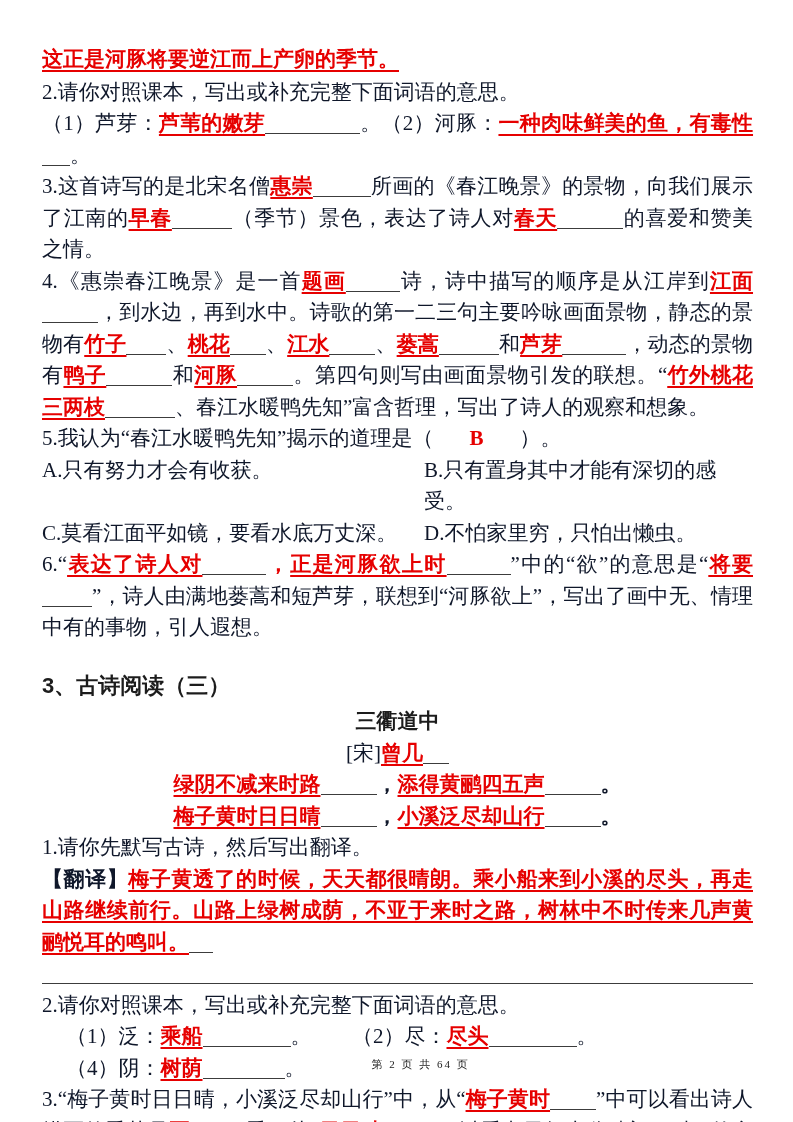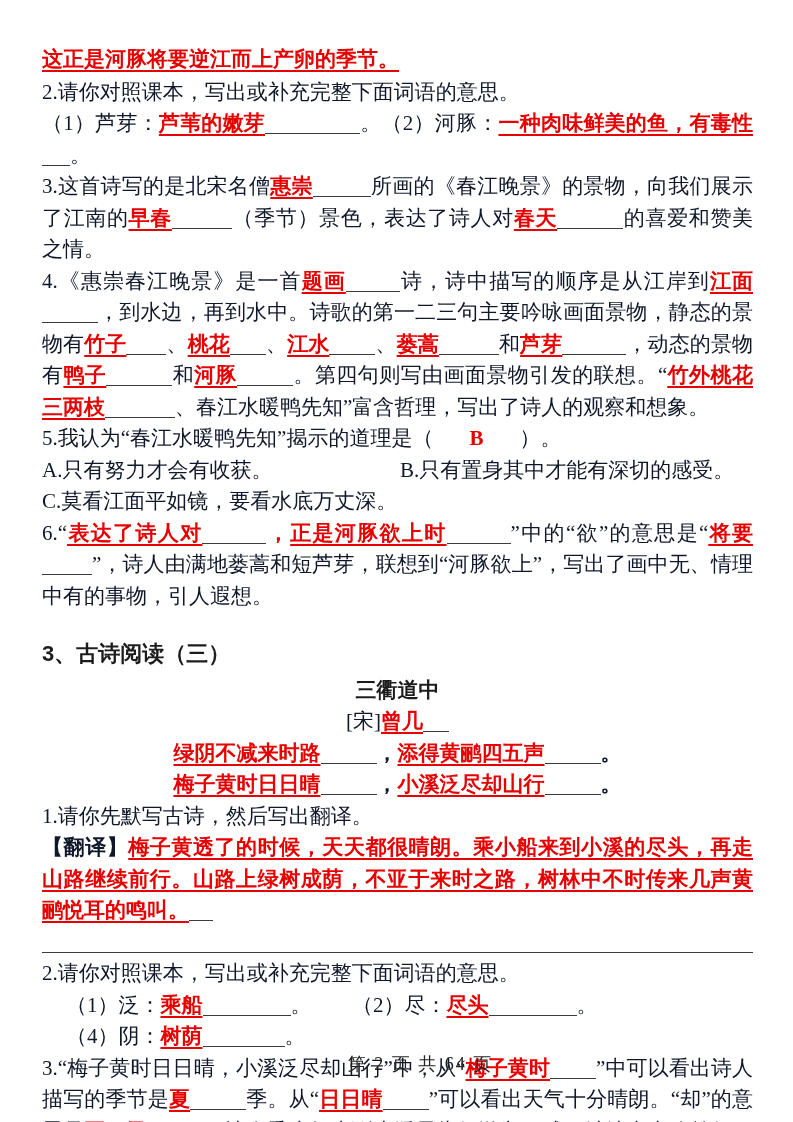--- a/index.html
+++ b/index.html
@@ -34,27 +34,27 @@
   .sp{display:inline-block;}
   .flexline{display:flex;align-items:baseline;}
   .grow{flex:1;}
   .heading{
     font-family:"Liberation Sans","DejaVu Sans",sans-serif;
     font-weight:bold;font-size:22px;
     margin-top:26px;margin-bottom:5px;
     text-align:left;
   }
   .title{font-weight:bold;}
-  .opts{display:flex;text-align:left;}
+  .opts{display:flex;text-align:left;gap:24px;}
   .opts .o1{width:358px;flex:none;}
   .witems{display:flex;padding-left:24px;text-align:left;}
   .witems .wc1{width:286px;flex:none;}
   .footer{
     position:absolute;left:0;right:0;bottom:42px;
-    text-align:center;font-size:18px;letter-spacing:2px;color:#222;padding-left:48px;
+    text-align:center;font-size:11px;letter-spacing:2px;color:#222;padding-left:48px;
   }
 </style>
 </head>
 <body>
 
 <div class="page">
   <div class="content">
 
     <p class="flexline">
         <span class="r">这正是河豚将要逆江而上产卵的季节。</span>
@@ -70,20 +70,21 @@
     <p><span class="k">4.《惠崇春江晚景》是一首</span><span class="r">题画</span><span class="bl" style="width:54px"></span><span class="k">诗，诗中描写的顺序是从江岸到</span><span class="r">江面</span><span class="bl" style="width:56px"></span><span class="k">，到水边，再到水中。诗歌的第一二三句主要吟咏画面景物，静态的景物有</span><span class="r">竹子</span><span class="bl" style="width:40px"></span><span class="k">、</span><span class="r">桃花</span><span class="bl" style="width:36px"></span><span class="k">、</span><span class="r">江水</span><span class="bl" style="width:46px"></span><span class="k">、</span><span class="r">蒌蒿</span><span class="bl" style="width:60px"></span><span class="k">和</span><span class="r">芦芽</span><span class="bl" style="width:64px"></span><span class="k">，动态的景物有</span><span class="r">鸭子</span><span class="bl" style="width:66px"></span><span class="k">和</span><span class="r">河豚</span><span class="bl" style="width:56px"></span><span class="k">。第四句则写由画面景物引发的联想。“</span><span class="r">竹外桃花三两枝</span><span class="bl" style="width:70px"></span><span class="k">、春江水暖鸭先知”富含哲理，写出了诗人的观察和想象。</span></p>
 
     <p><span class="k">5.我认为“春江水暖鸭先知”揭示的道理是（</span><span class="sp" style="width:36px"></span><span class="rb">B</span><span class="sp" style="width:36px"></span><span class="k">）。</span></p>
 
     <div class="opts">
         <span class="o1 k">A.只有努力才会有收获。</span>
         <span class="k">B.只有置身其中才能有深切的感受。</span>
       </div>
     <div class="opts">
         <span class="o1 k">C.莫看江面平如镜，要看水底万丈深。</span>
+        <span class="k">D.不怕家里穷，只怕出懒虫。</span>
       </div>
 
     <p><span class="k">6.“</span><span class="r">表达了诗人对</span><span class="bl" style="width:64px"></span><span class="rb">，</span><span class="r">正是河豚欲上时</span><span class="bl" style="width:64px"></span><span class="k">”中的“欲”的意思是“</span><span class="r">将要</span><span class="bl" style="width:50px"></span><span class="k">”，诗人由满地蒌蒿和短芦芽，联想到“河豚欲上”，写出了画中无、情理中有的事物，引人遐想。</span></p>
 
     <p class="heading">3、古诗阅读（三）</p>
 
     <p class="c title">三衢道中</p>
 
     <p class="c"><span class="k">[宋]</span><span class="r">曾几</span><span class="bl" style="width:26px"></span></p>
 

